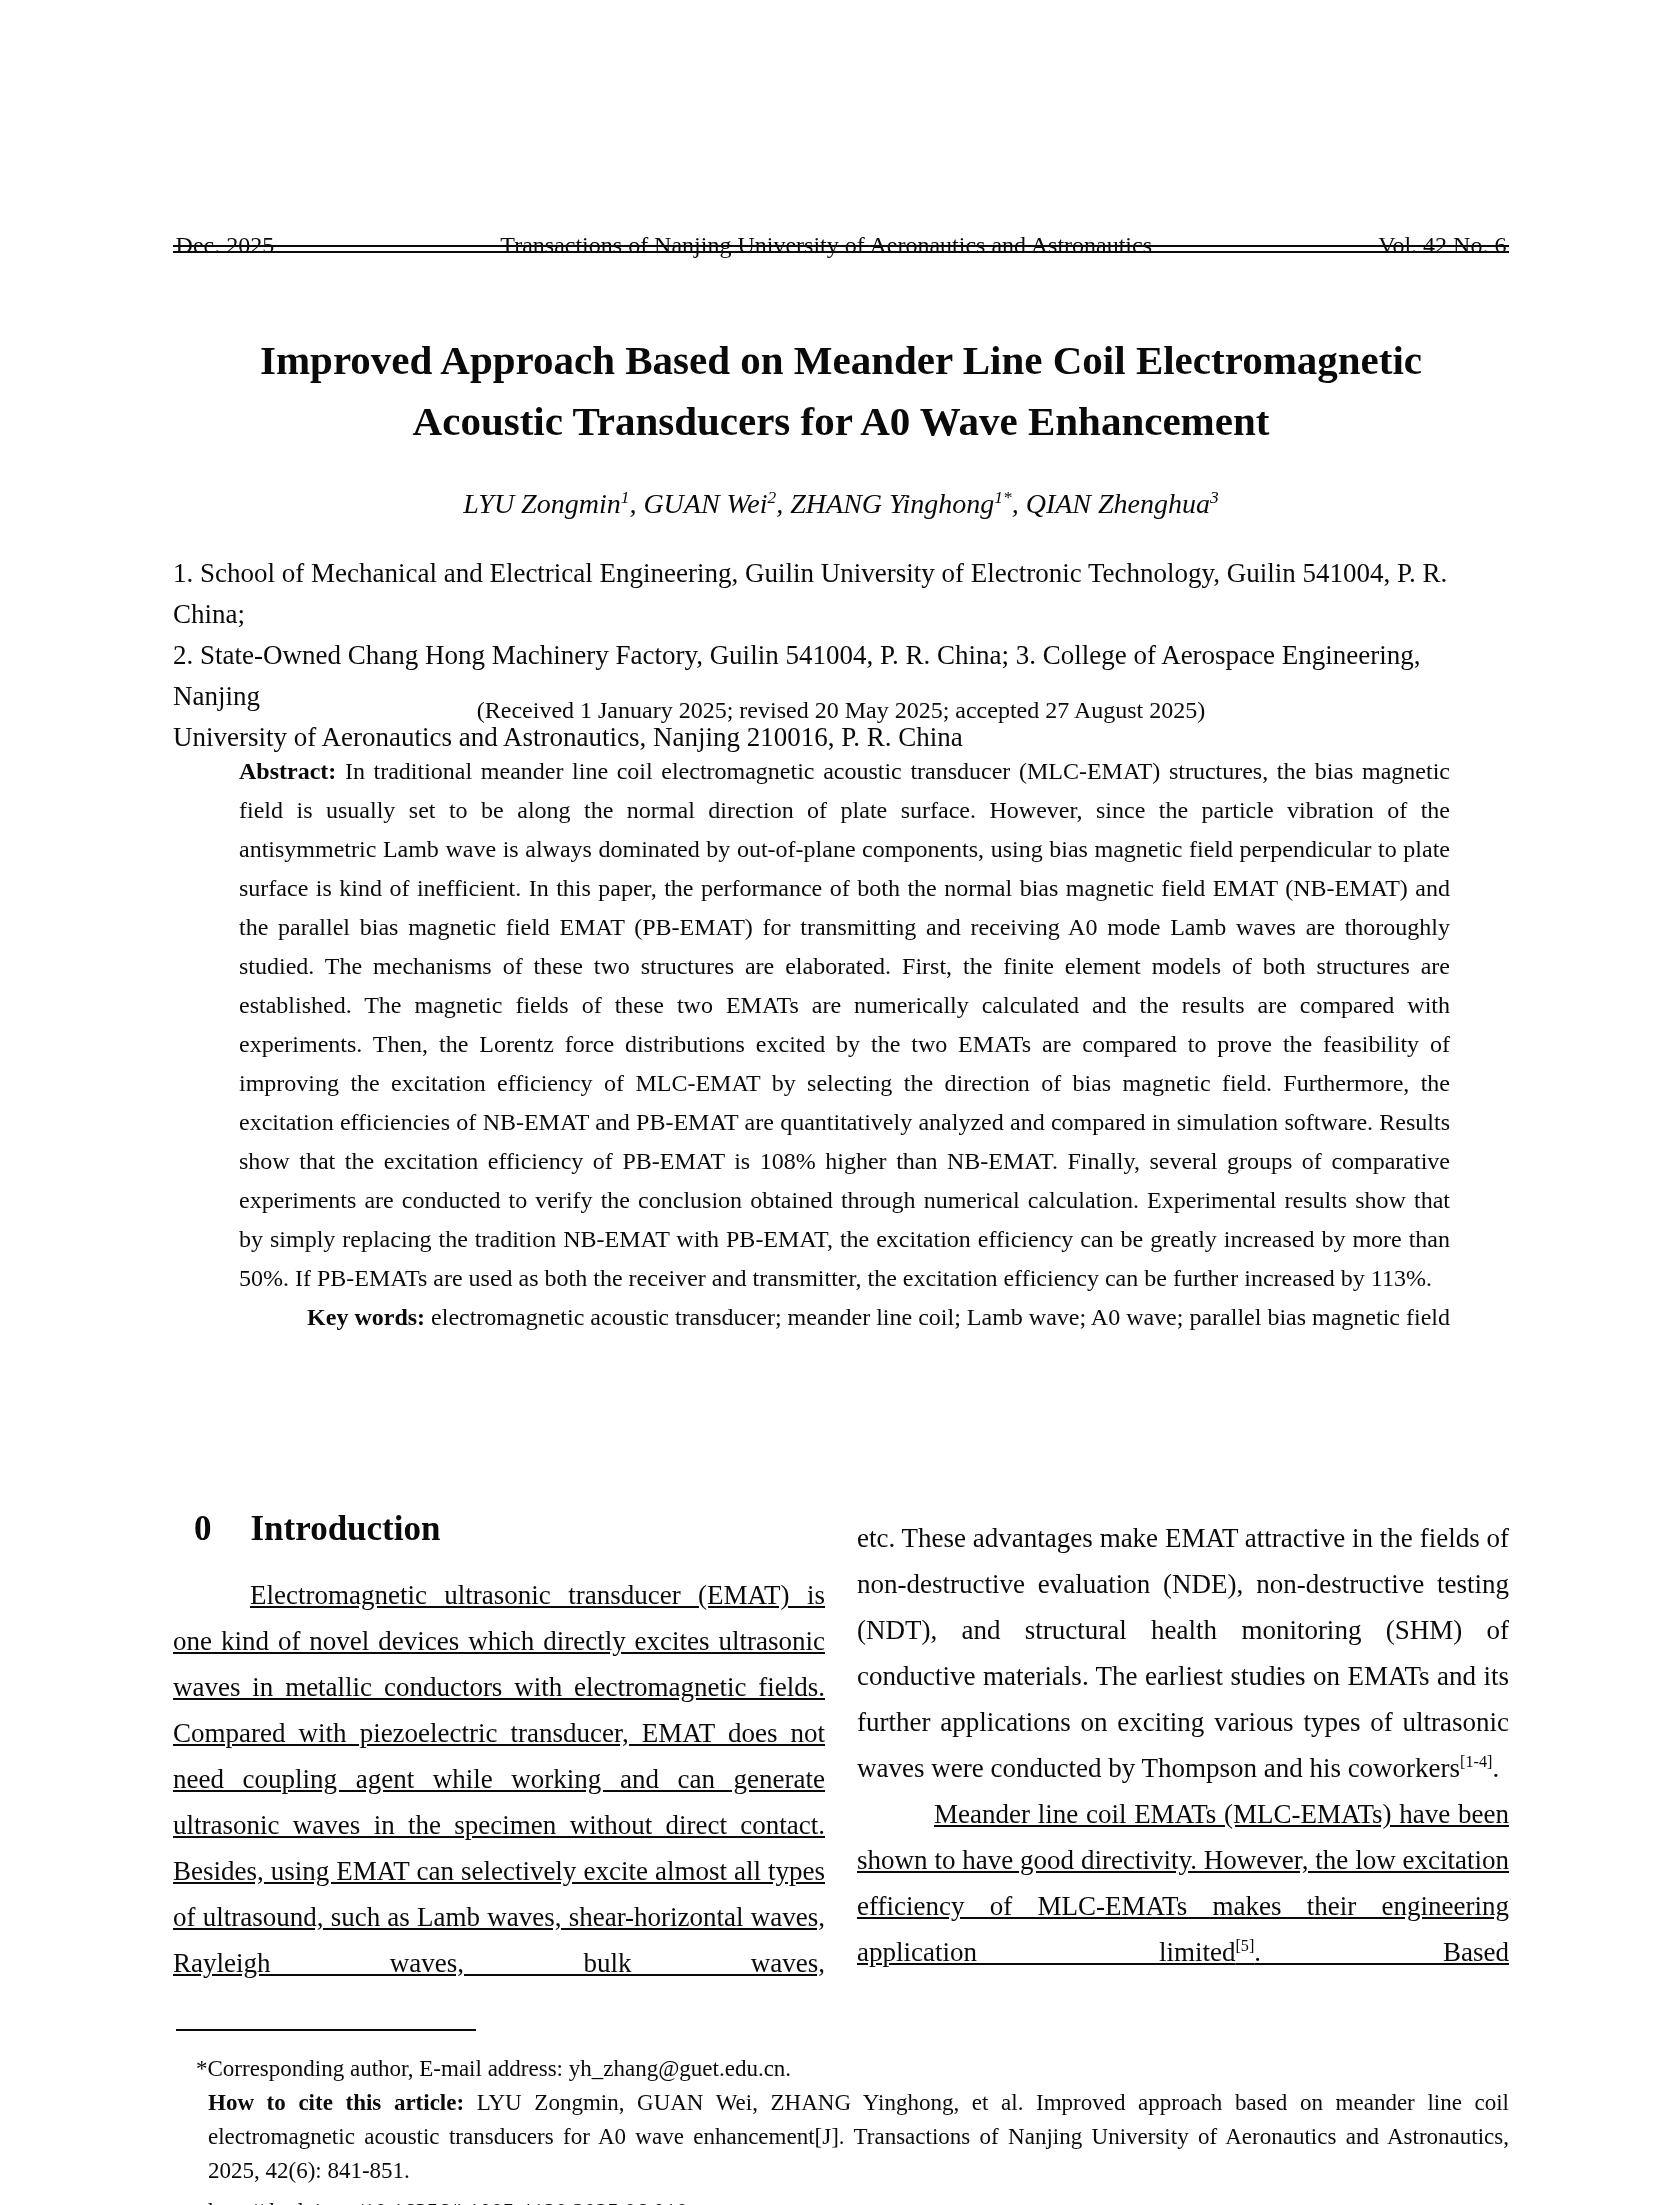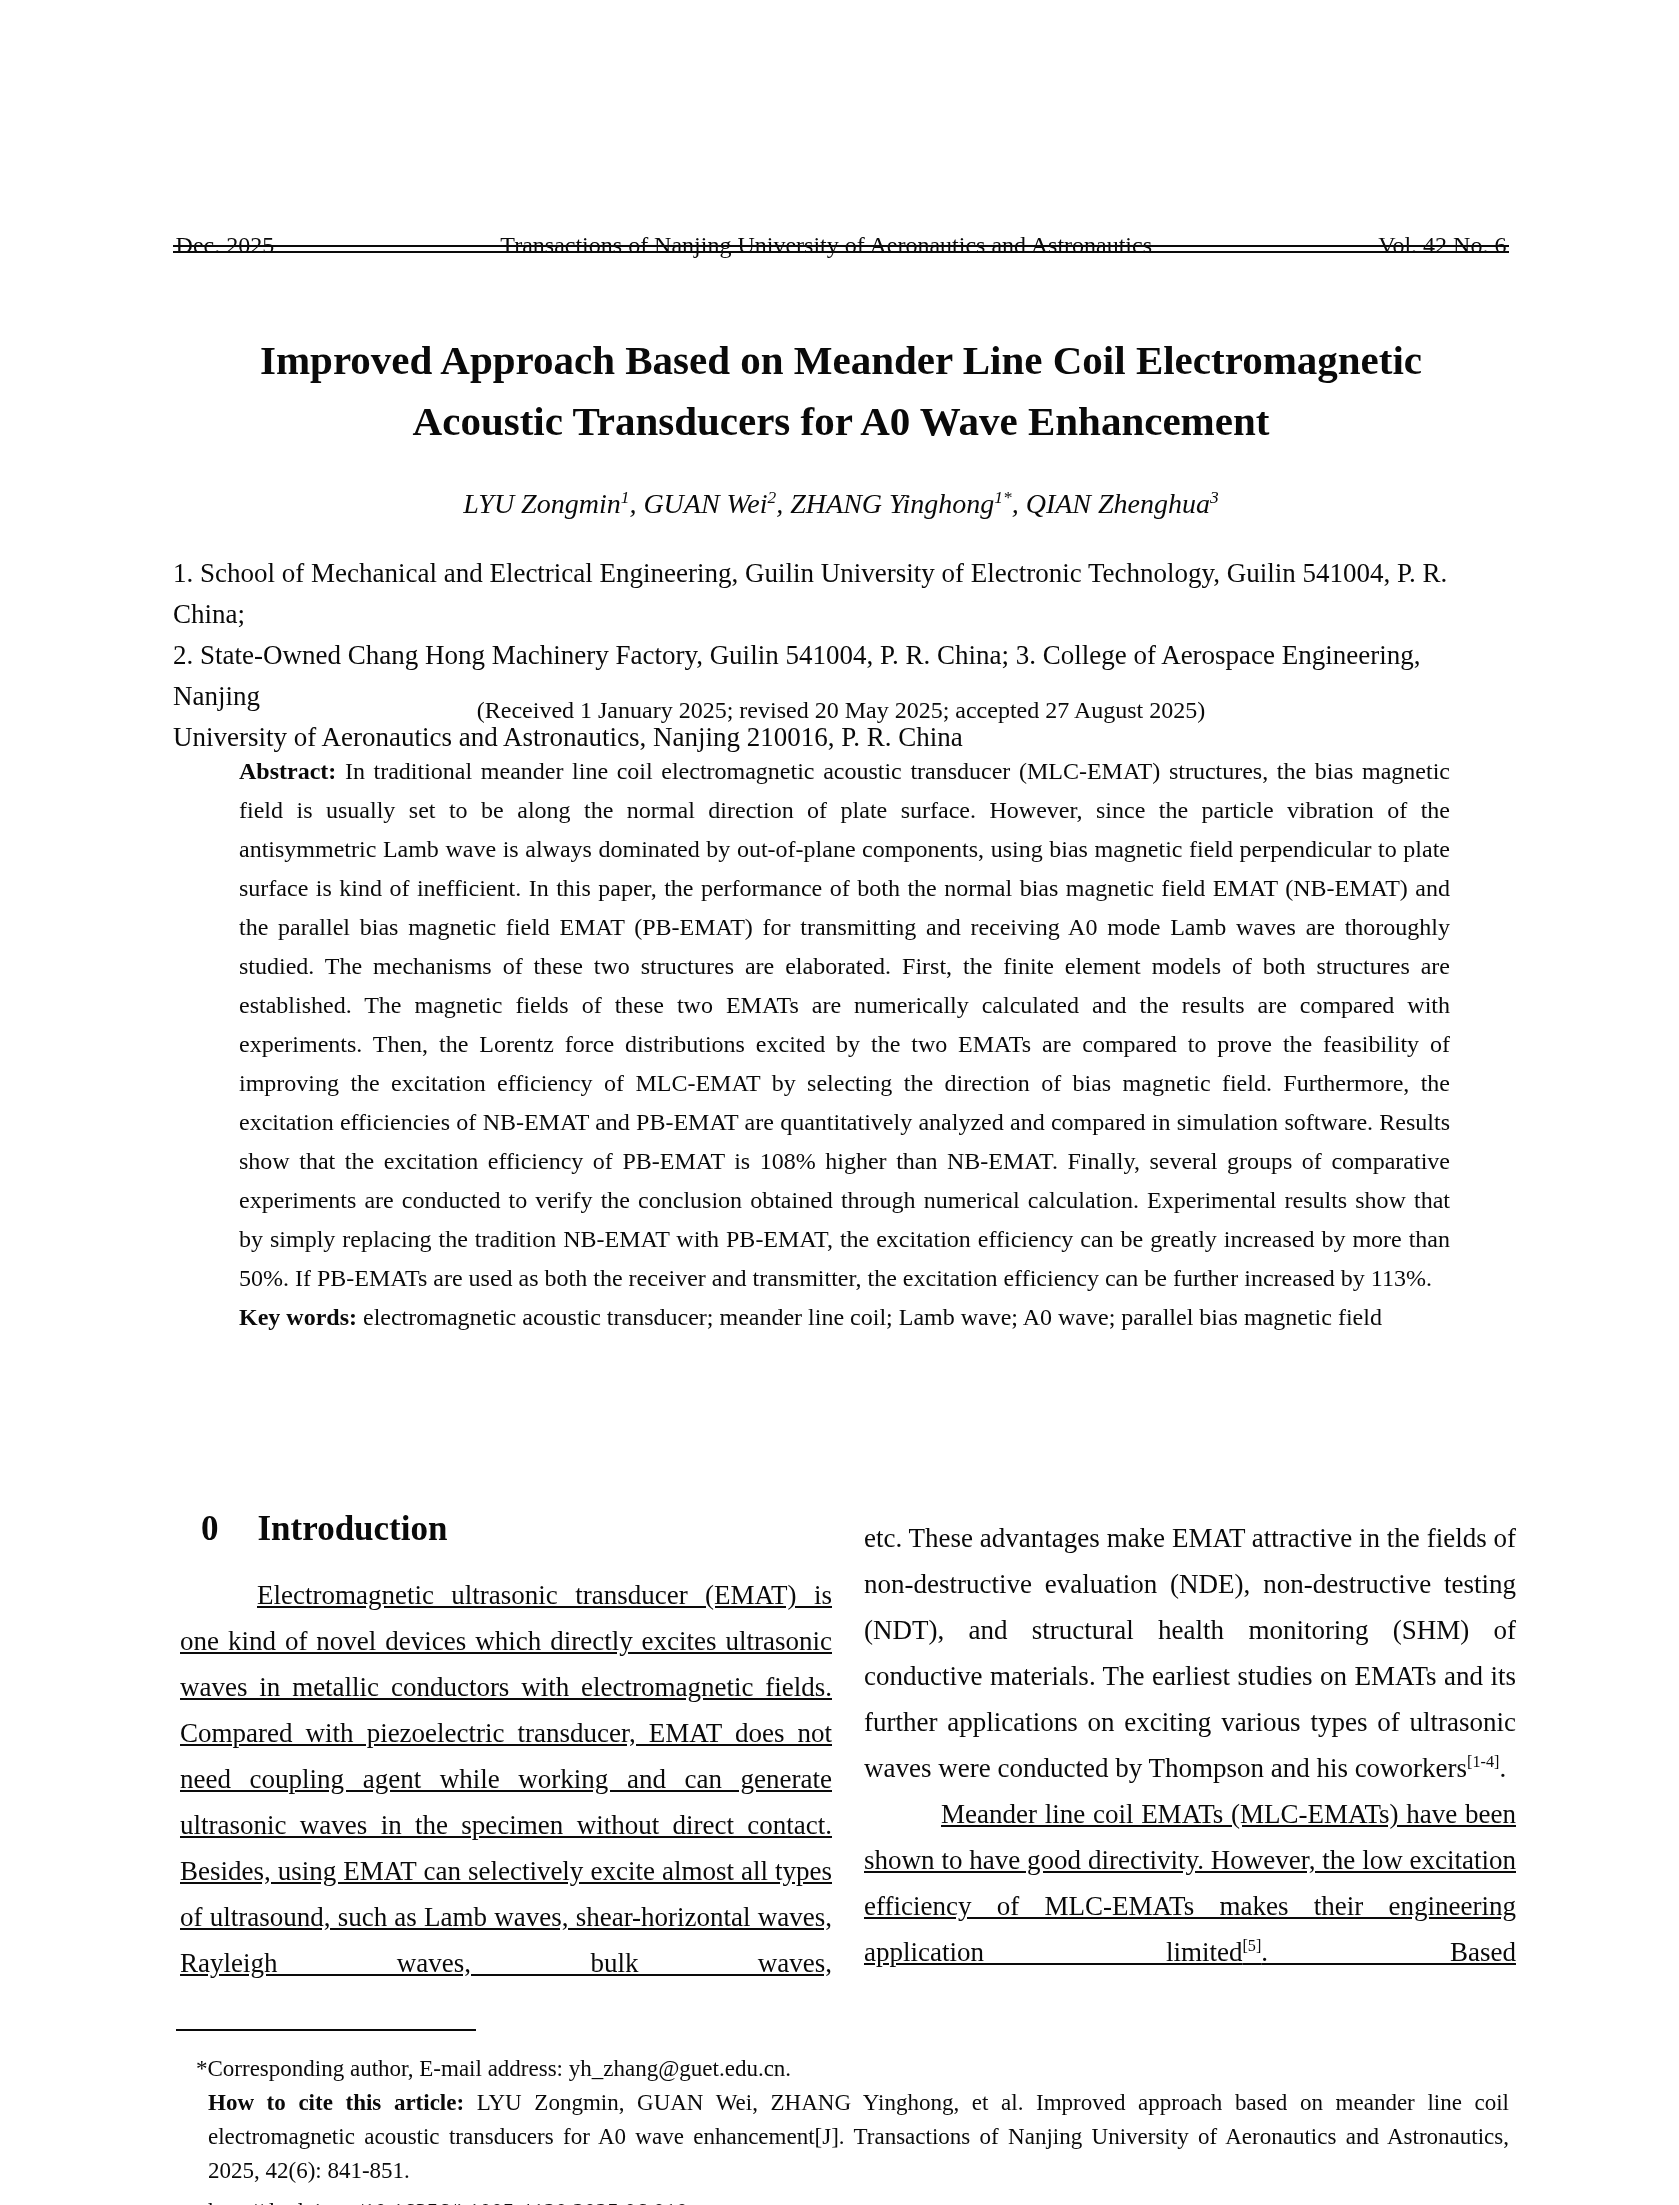--- a/index.html
+++ b/index.html
@@ -61,30 +61,30 @@
   
   .abstract-block {
     position: absolute;
     top: 752px; left: 239px; width: 1211px;
     font-size: 24px; line-height: 39px;
   }
   .abstract-block p { margin: 0; }
   .abstract { text-align: justify; }
   .abstract b, .keywords b, .meta-line b, .fn-cite b { font-weight: bold; }
   .keywords {
-    text-align: left;
+    text-align: right;
     padding-left: 132px; text-indent: -132px;
   }
   .meta-line { white-space: nowrap; }
   .meta-line .gap { margin-left: 64px; }
   .meta-line .val { margin-left: 7px; }
   
   .columns {
     position: absolute;
-    top: 1510px; left: 180px; width: 1336px;
+    top: 1510px; left: 173px; width: 1336px;
     display: flex; gap: 32px;
   }
   .col { flex: 1 1 0; min-width: 0; }
   .col.right { padding-top: 5.3px; }
   .sec-heading {
     margin: 0 0 25px 0;
     font-size: 35px; font-weight: bold; line-height: 37px;
     padding-left: 21px;
   }
   .sec-heading .secnum { margin-right: 39px; }

